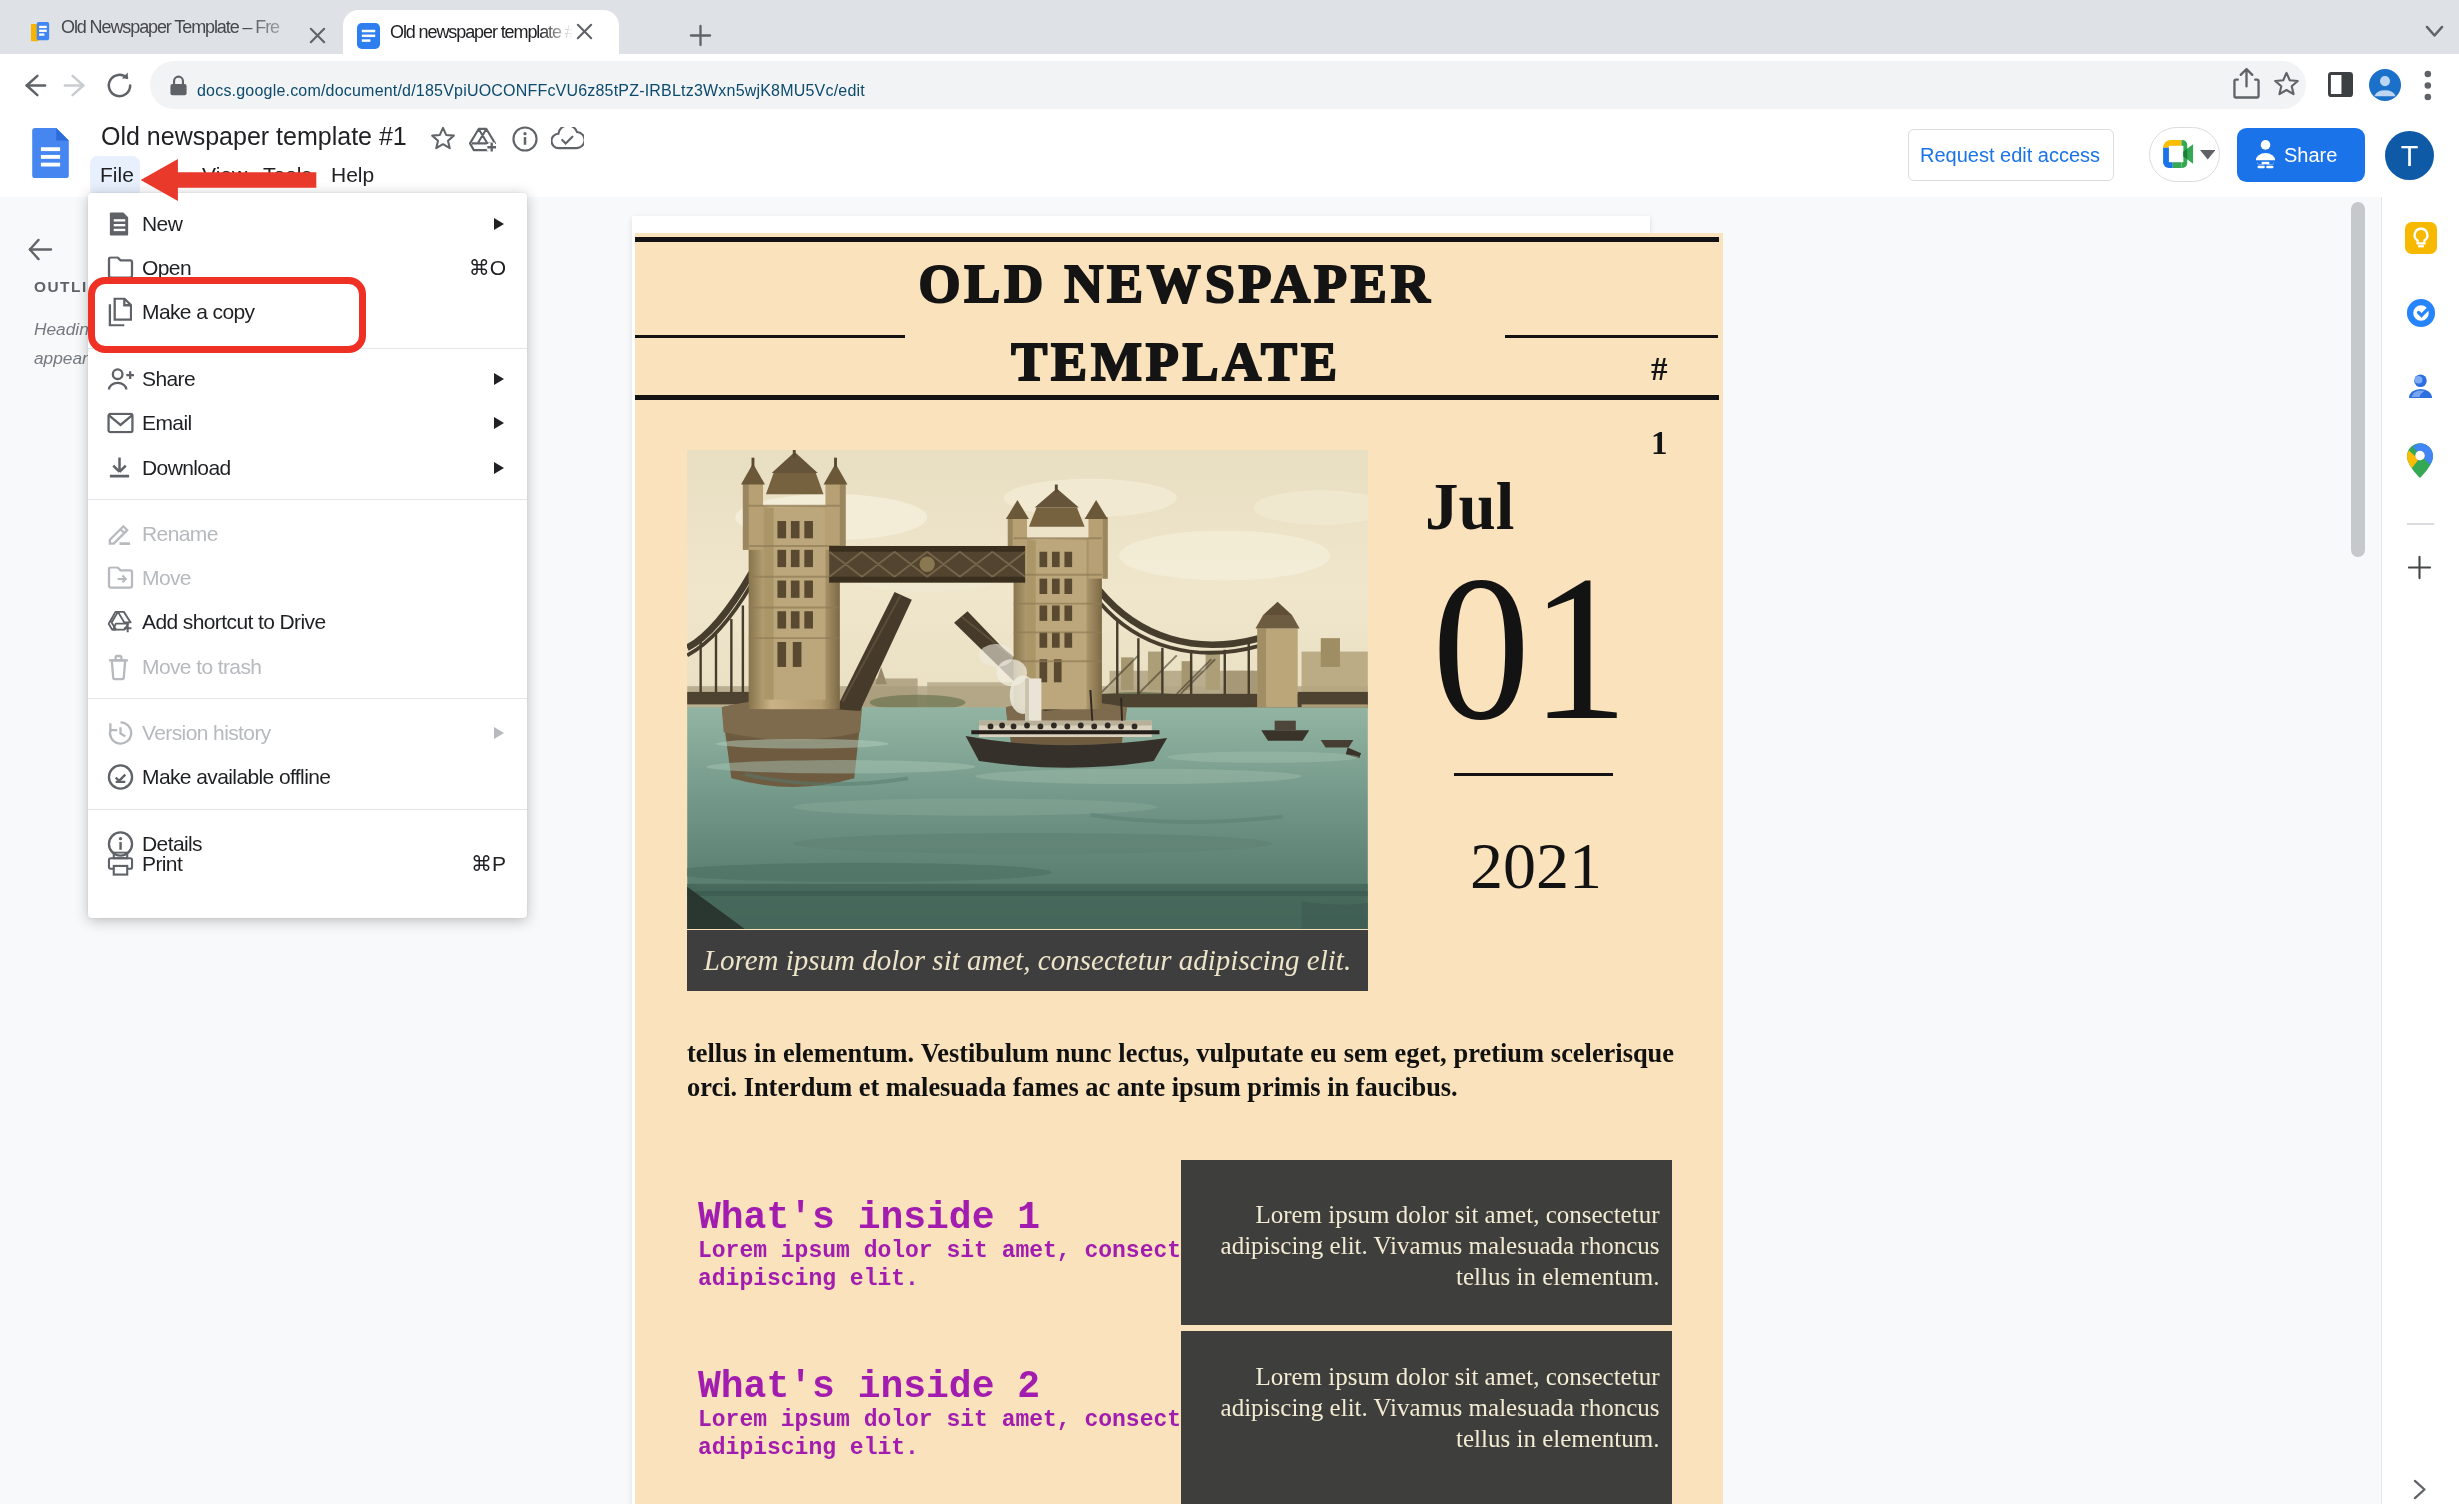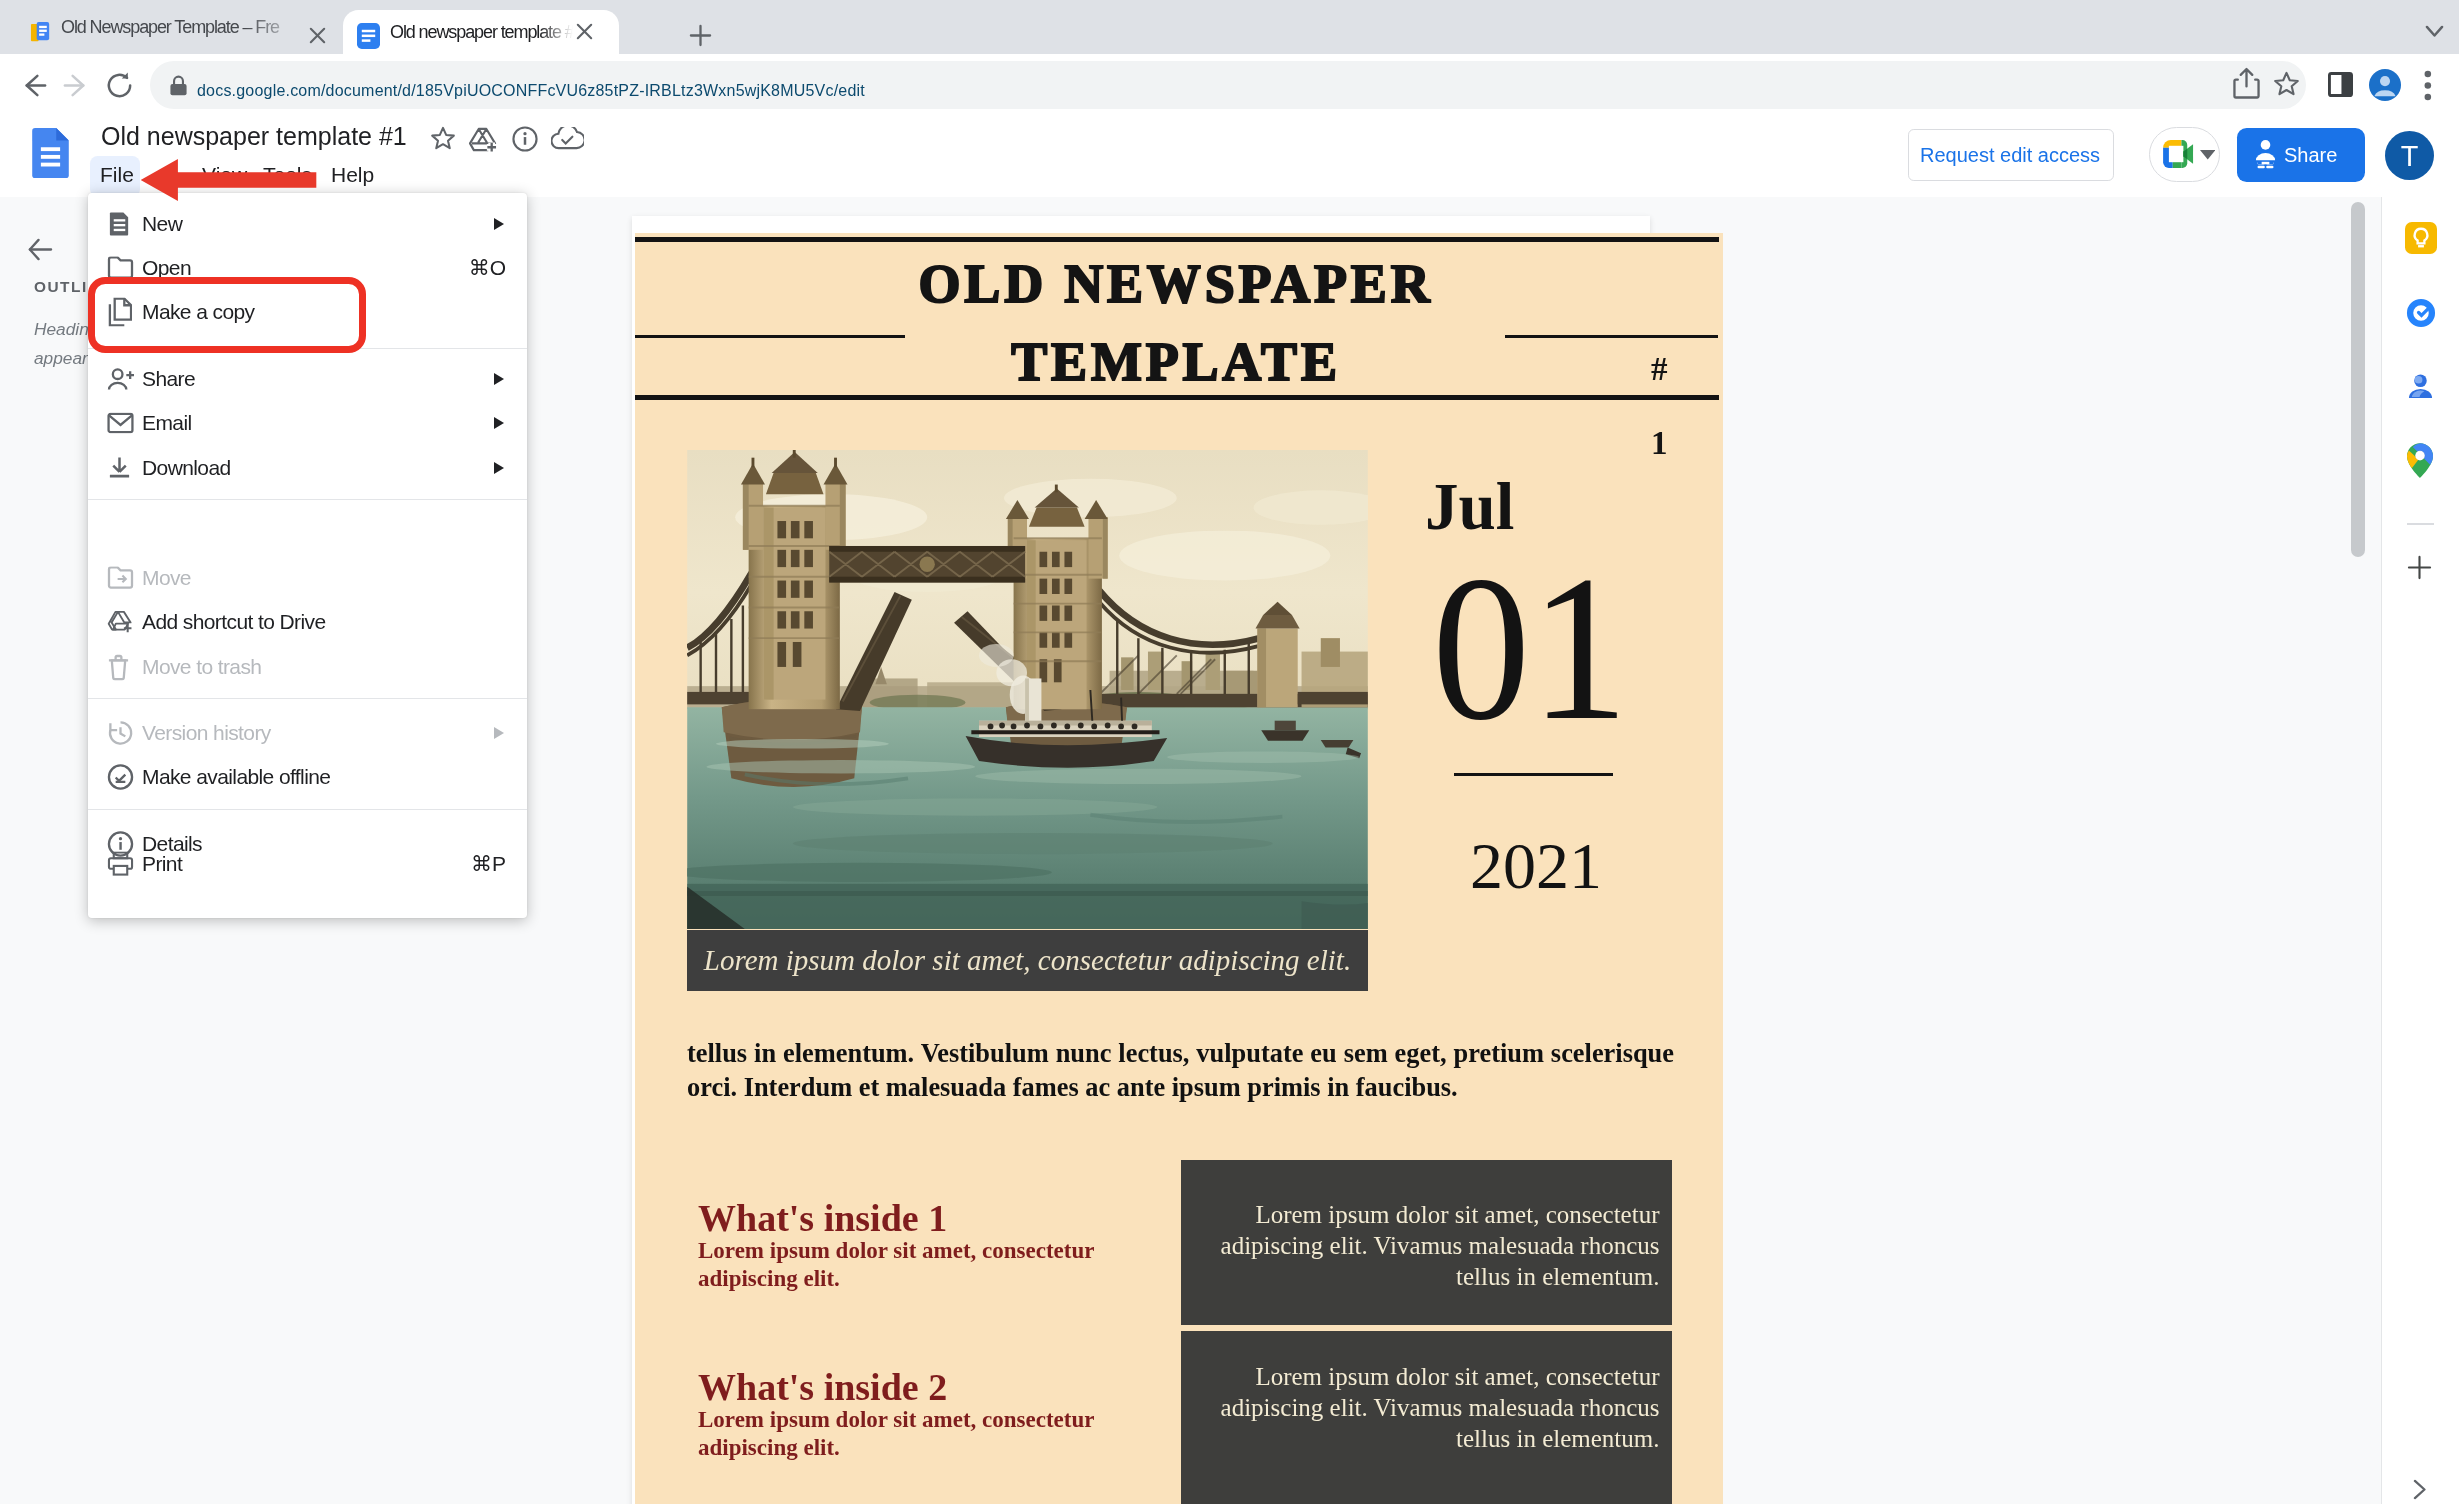--- a/index.html
+++ b/index.html
@@ -36,21 +36,21 @@
   .rule { position:absolute; background:#131313; }
   #mast1 { position:absolute; left:0; width:1088px; text-align:center; font-family:"Liberation Serif", serif; font-weight:bold; color:#141414; letter-spacing:3.8px; -webkit-text-stroke:2.1px #141414; }
   #num1 { position:absolute; font-family:"Liberation Serif", serif; font-weight:bold; color:#141414; }
   #caption { position:absolute; left:55px; top:714px; width:681px; height:61px; background:#3E3E3E; color:#EDE4CA; font-family:"Liberation Serif", serif; font-style:italic; font-size:29px; text-align:center; line-height:60px; white-space:nowrap; }
   #jul { position:absolute; font-family:"Liberation Serif", serif; font-weight:bold; color:#131313; }
   #big01 { position:absolute; font-family:"Liberation Serif", serif; color:#131313; }
   #y2021 { position:absolute; font-family:"Liberation Serif", serif; color:#131313; }
   #bodypara { position:absolute; left:55px; top:820px; width:987px; font-family:"Liberation Serif", serif; font-weight:bold; font-size:26.4px; line-height:34px; color:#111; }
   #bodypara div { text-align:justify; text-align-last:justify; }
   #bodypara div.last { text-align:left; text-align-last:left; }
-  .wh { position:absolute; font-family:Liberation Serif, serif; font-weight:bold; color:#7f1d1d; }
+  .wh { position:absolute; font-family:Liberation Mono, monospace; font-weight:bold; color:#a21caf; }
   .wh h3 { font-size:38px; line-height:38px; margin-bottom:0px; }
   .wh p { font-size:23px; line-height:28px; }
   .darkbox { position:absolute; left:549px; width:491px; background:#3E3E3C; color:#F3EBD3; font-family:"Liberation Serif", serif; font-size:25px; line-height:31px; text-align:right; }
   .darkbox .inner { position:absolute; right:12.5px; white-space:nowrap; }
 
   
   #filemenu { left:88px; top:193px; width:439px; height:725px; background:#fff; border-radius:3.8px; box-shadow:0 2.9px 13.4px rgba(0,0,0,0.24), 0 0 1.9px rgba(0,0,0,0.12); }
   .mi { position:absolute; left:0; width:439px; height:44px; }
   .mi .txt { position:absolute; left:54px; top:50%; transform:translateY(-50%); font-size:21px; letter-spacing:-0.6px; color:#1f2023; white-space:nowrap; }
   .mi.dis .txt { color:#B6B9BD; }
@@ -557,20 +557,30 @@
     <span class="ic">
         <svg width="25" height="25" viewBox="0 0 26 26">
           <path d="M13 2 V17 M13 17 L6.5 10.5 M13 17 L19.5 10.5" stroke="#5F6368" stroke-width="2.6" fill="none"></path>
           <path d="M3 21.5 H23" stroke="#5F6368" stroke-width="2.8"></path>
         </svg>
       </span>
     <span class="txt">Download</span>
       <span class="sub"></span>
   </div>
   <div class="mdiv" style="top:306px;"></div>
+  <div class="mi dis" style="top:319px;">
+    <span class="ic">
+        <svg width="25" height="25" viewBox="0 0 26 26">
+          <path d="M3 19 L17 5 l4 4 L7 23 H3 z" fill="none" stroke="#B6B9BD" stroke-width="2.4"></path>
+          <path d="M14 8 l4 4" stroke="#B6B9BD" stroke-width="2.4"></path>
+          <path d="M13 23 h11" stroke="#B6B9BD" stroke-width="2.8"></path>
+        </svg>
+      </span>
+    <span class="txt">Rename</span>
+  </div>
   <div class="mi dis" style="top:363px;">
     <span class="ic">
         <svg width="27" height="23" viewBox="0 0 28 24">
           <path d="M2 3 a2 2 0 0 1 2 -2 h7 l3 3 h10 a2 2 0 0 1 2 2 v14 a2 2 0 0 1 -2 2 H4 a2 2 0 0 1 -2 -2 z" fill="none" stroke="#B6B9BD" stroke-width="2.4"></path>
           <path d="M11 13 h8 M16 9.5 l3.5 3.5 -3.5 3.5" fill="none" stroke="#B6B9BD" stroke-width="2.2"></path>
         </svg>
       </span>
     <span class="txt">Move</span>
   </div>
   <div class="mi dis" style="top:452px;">

